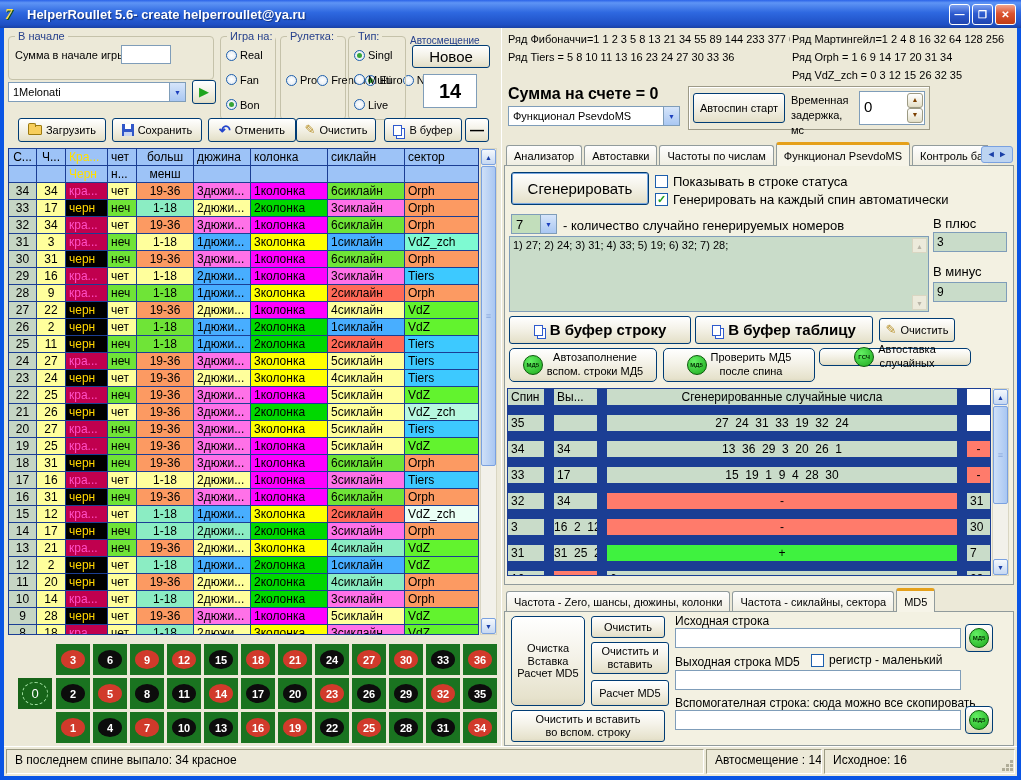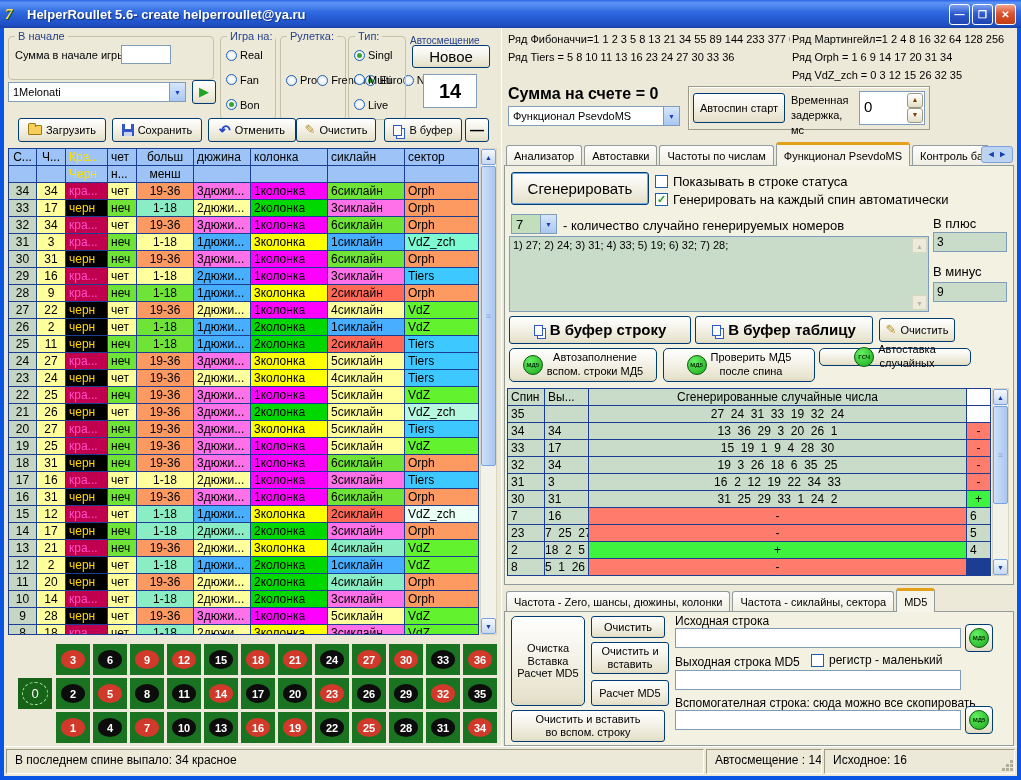--- a/index.html
+++ b/index.html
@@ -45,21 +45,21 @@
   .tab{height:21px;padding:0 7px;border:1px solid #919B9C;border-bottom:none;border-radius:3px 3px 0 0;background:linear-gradient(#FEFEFE,#EFEDE0);margin-right:2px;font-size:11px;display:flex;align-items:center;white-space:nowrap;flex:none}
   .tab.active{height:24px;border-top:3px solid #E5A01A;background:#F6F4E8;position:relative;z-index:2}
   .tpanel{position:absolute;border:1px solid #919B9C;background:#F3F1E2}
   
   #spins-table{display:grid;grid-template-columns:27px 28px 41px 28px 56px 56px 76px 76px 1fr;grid-auto-rows:16px;gap:1px;background:#1B3E94;border:1px solid #1B3E94;overflow:hidden}
   #spins-table .c{font-size:12px;line-height:16px;padding-left:3px;white-space:nowrap;overflow:hidden}
   #spins-table .ctr{text-align:center;padding-left:0}
   #spins-table .hc{background:#9DC3F7}
   #spins-table .hy{color:#FFE000}
   
-  #gen-table{display:grid;grid-template-columns:36px 43px 1fr 23px;grid-auto-rows:16px;gap:1px;background:#1B3E94;border:1px solid #1B3E94;overflow:hidden}
+  #gen-table{display:grid;grid-template-columns:36px 43px 1fr 23px;grid-auto-rows:16px;gap:10px;background:#1B3E94;border:1px solid #1B3E94;overflow:hidden}
   #gen-table .c{font-size:12px;line-height:16px;background:#C9DCC9;white-space:pre;overflow:hidden;padding-left:3px}
   #gen-table .ctr{text-align:center;padding-left:0}
   
   .rcell{width:34px;height:31px;background:#1A7320;display:flex;align-items:center;justify-content:center}
   .oval{width:24px;height:19px;border-radius:50%;display:flex;align-items:center;justify-content:center;color:#fff;font-size:11px;font-weight:bold}
   .oval.red{background:#D13A2B}.oval.blk{background:#0C0C0C}
   .sb-sec{position:absolute;top:2px;bottom:2px;border:1px solid;border-color:#9C9B84 #FFF #FFF #9C9B84;font-size:12px;line-height:20px;padding-left:8px;white-space:nowrap;overflow:hidden}
   .lbl13{font-size:13px;white-space:nowrap}
   .serline{display:block;font-size:11px;line-height:18px;white-space:nowrap}
 </style>
@@ -667,21 +667,20 @@
             <div class="c">34</div>
             <div class="c">34</div>
             <div class="c ctr">13  36  29  3  20  26  1</div>
             <div class="c ctr" style="background: rgb(255, 123, 107);">-</div>
             <div class="c">33</div>
             <div class="c">17</div>
             <div class="c ctr">15  19  1  9  4  28  30</div>
             <div class="c ctr" style="background: rgb(255, 123, 107);">-</div>
             <div class="c">32</div>
             <div class="c">34</div>
-            <div class="c ctr">19  3  26  18  6  35  25</div>
             <div class="c ctr" style="background: rgb(255, 123, 107);">-</div>
             <div class="c">31</div>
             <div class="c">3</div>
             <div class="c ctr">16  2  12  19  22  34  33</div>
             <div class="c ctr" style="background: rgb(255, 123, 107);">-</div>
             <div class="c">30</div>
             <div class="c">31</div>
             <div class="c ctr">31  25  29  33  1  24  2</div>
             <div class="c ctr" style="background: rgb(63, 242, 63);">+</div>
             <div class="c">7</div>

